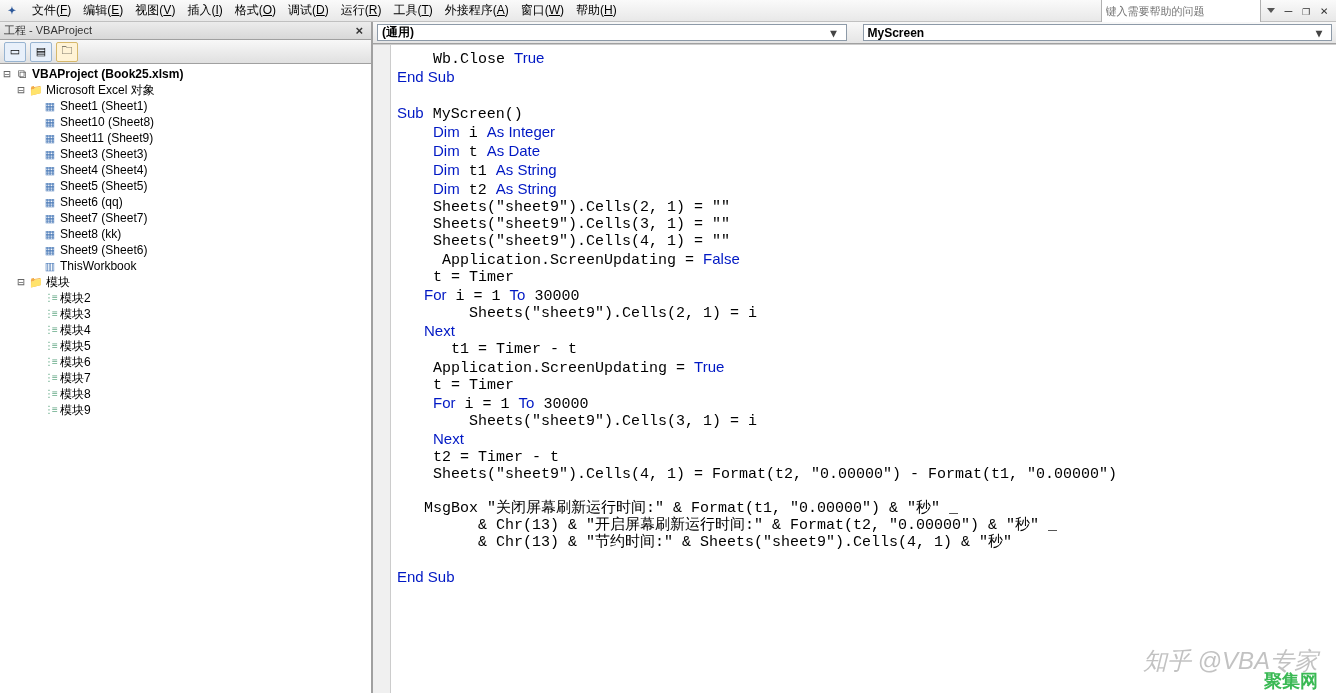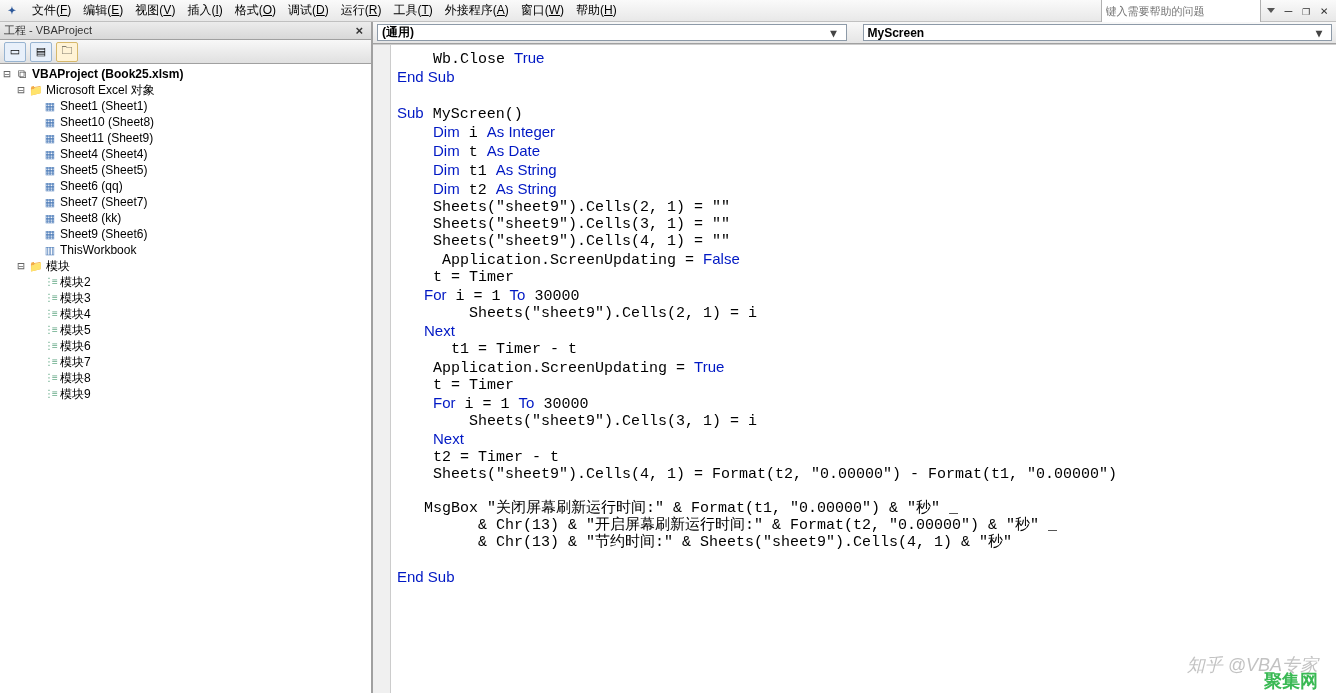--- a/index.html
+++ b/index.html
@@ -44,21 +44,21 @@
 .right { flex:1; display:flex; flex-direction:column; border-left:1px solid #a0a0a0; min-width:0; }
 .code-dropdowns { height:22px; background:linear-gradient(#f8f8f8,#e5e5e5); border-bottom:1px solid #a0a0a0; display:flex; gap:16px; padding:2px 4px; }
 .dd { flex:1; display:flex; align-items:center; background:#fff; border:1px solid #8d9aa8; padding:0 4px; font-family:"NSimSun","SimSun",monospace; font-size:12px; font-weight:bold; }
 .dd .ddcaret { width:16px; text-align:center; color:#444; }
 .code-area { flex:1; position:relative; background:#fff; overflow:auto; border-top:1px solid #ccc; }
 .margin-bar { position:absolute; left:0; top:0; bottom:0; width:18px; background:#f0f0f0; border-right:1px solid #ccc; }
 pre.code { margin-left:24px; padding:4px 0 0 0; font-family:"NSimSun","SimSun","Courier New",monospace; font-size:15px; line-height:17px; white-space:pre; color:#000; }
 .kw { color:#0018c4; }
 
 
-.wm { position:absolute; right:18px; bottom:16px; font-size:18px; color:rgba(120,120,120,.45); font-style:italic; pointer-events:none; }
+.wm { position:absolute; right:18px; bottom:16px; font-size:24px; color:rgba(120,120,120,.45); font-style:italic; pointer-events:none; }
 .wm2 { position:absolute; right:18px; bottom:0px; font-size:18px; color:#3ab954; font-weight:bold; pointer-events:none; }
 </style>
 </head>
 <body>
 
 <div class="menubar">
   <span class="excel-ico">✦</span>
   <span id="mb-items"><span class="mbitem">文件(<u>F</u>)</span><span class="mbitem">编辑(<u>E</u>)</span><span class="mbitem">视图(<u>V</u>)</span><span class="mbitem">插入(<u>I</u>)</span><span class="mbitem">格式(<u>O</u>)</span><span class="mbitem">调试(<u>D</u>)</span><span class="mbitem">运行(<u>R</u>)</span><span class="mbitem">工具(<u>T</u>)</span><span class="mbitem">外接程序(<u>A</u>)</span><span class="mbitem">窗口(<u>W</u>)</span><span class="mbitem">帮助(<u>H</u>)</span></span>
   <span class="spacer"></span>
   <input class="help-input" placeholder="键入需要帮助的问题" style="">
@@ -106,20 +106,27 @@
           <span class="tw"></span>
           <span class="tico ico-sheet"></span>
           <span class="tlbl">Sheet10 (Sheet8)</span>
         </div>
         <div class="tree-row">
           <span class="tw"></span>
           <span class="tw"></span>
           <span class="tw"></span>
           <span class="tico ico-sheet"></span>
           <span class="tlbl">Sheet11 (Sheet9)</span>
+        </div>
+        <div class="tree-row">
+          <span class="tw"></span>
+          <span class="tw"></span>
+          <span class="tw"></span>
+          <span class="tico ico-sheet"></span>
+          <span class="tlbl">Sheet3 (Sheet3)</span>
         </div>
         <div class="tree-row">
           <span class="tw"></span>
           <span class="tw"></span>
           <span class="tw"></span>
           <span class="tico ico-sheet"></span>
           <span class="tlbl">Sheet4 (Sheet4)</span>
         </div>
         <div class="tree-row">
           <span class="tw"></span>

